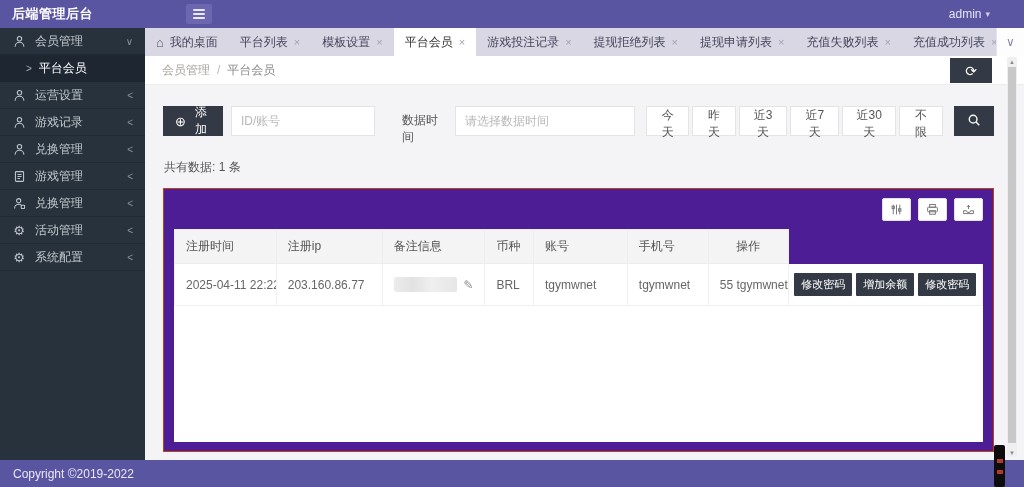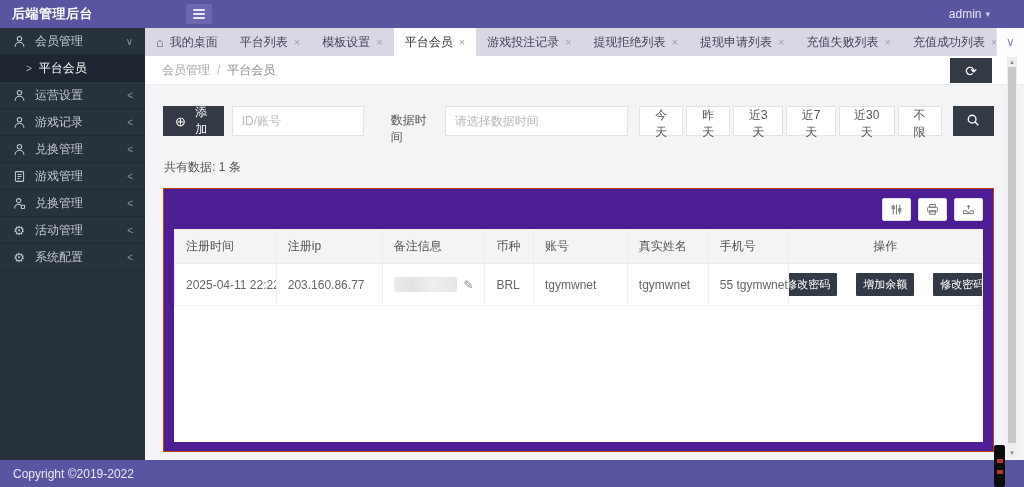--- a/index.html
+++ b/index.html
@@ -39,21 +39,21 @@
   .crumb-page{color:#8a8a8a;}
   .refresh-btn{position:absolute;right:32px;top:2px;width:42px;height:25px;background:#333a45;border:none;color:#fff;font-size:14px;display:flex;align-items:center;justify-content:center;cursor:pointer;}
 
   .content{flex:1;padding:11px 30px 8px 18px;display:flex;flex-direction:column;overflow:hidden;}
 
   .toolbar-row{display:flex;align-items:center;flex:0 0 30px;}
   .btn-add{height:30px;background:#333a45;border:none;color:#fff;font-size:12px;display:flex;align-items:center;gap:5px;padding:0 12px;cursor:pointer;}
   .btn-add .plus{font-size:13px;}
   .inp{height:30px;border:1px solid #e4e4e4;background:#fff;font-size:12px;color:#333;padding:0 9px;outline:none;}
   .inp::placeholder{color:#b8b8b8;}
-  .inp-id{width:132px;margin-left:8px;}
+  .inp-id{width:144px;margin-left:8px;}
   .date-label{color:#555;margin:16px 10px 0 27px;}
   .inp-date{width:198px;}
   .ranges{display:flex;margin-left:11px;gap:3px;}
   .range-btn{height:30px;background:#fff;border:1px solid #e4e4e4;color:#555;font-size:12px;padding:0 11px;cursor:pointer;text-align:center;}
   .btn-search{height:30px;width:45px;background:#333a45;border:none;margin-left:11px;display:flex;align-items:center;justify-content:center;cursor:pointer;}
 
   .summary{flex:0 0 auto;color:#555;margin:13px 0 12px 1px;}
 
   .card{flex:1;background:#4c1d95;border:1px solid #c2410c;padding:9px 10px;display:flex;flex-direction:column;overflow:hidden;}
   .card-tools{display:flex;justify-content:flex-end;gap:7px;flex:0 0 24px;margin-bottom:7px;}
@@ -62,21 +62,21 @@
 
   .tgrid{display:grid;grid-template-columns:12.7% 13.1% 12.7% 6% 11.6% 10% 9.9% 24%;}
   .th{background:#f4f4f4;color:#555;font-size:12px;padding:8px 11px;border:1px solid #ededed;border-left:none;white-space:nowrap;}
   .th:first-child{border-left:1px solid #ededed;}
   .th-op{text-align:center;}
   .td{background:#fff;color:#666;font-size:12px;padding:9px 11px;border:1px solid #f0f0f0;border-top:none;border-left:none;white-space:nowrap;overflow:hidden;display:flex;align-items:center;}
   .td:first-child{border-left:1px solid #f0f0f0;}
   .td-remark{gap:6px;}
   .blur-box{flex:1;height:15px;border-radius:2px;background:linear-gradient(90deg,#ececec,#e2e2e2 30%,#efefef 60%,#e6e6e6);}
   .pencil{color:#8a8a8a;font-size:12px;cursor:pointer;}
-  .td-actions{justify-content:center;gap:19px;}
+  .td-actions{justify-content:center;gap:4px;}
   .act-btn{background:#333a45;border:none;color:#fff;font-size:11px;padding:4px 7px;border-radius:1px;cursor:pointer;white-space:nowrap;}
   .tbl-empty{flex:1;background:#fff;}
 
   
   .footer{position:absolute;left:0;right:0;bottom:0;height:27px;background:#5a55a1;display:flex;align-items:center;padding-left:13px;color:#e9e7f6;font-size:12px;z-index:25;}
 
   
   .scrollbar{position:absolute;right:7px;top:57px;bottom:30px;width:10px;background:#efefef;z-index:40;}
   .sb-thumb{position:absolute;left:1px;top:10px;bottom:14px;width:8px;background:#c8c8c8;}
   .sb-arrow{position:absolute;left:0;width:10px;height:9px;display:flex;align-items:center;justify-content:center;font-size:6px;color:#8a8a8a;}
@@ -298,21 +298,20 @@
           </span>
         </button>
       </div>
 
       <div class="tgrid">
         <div class="th">注册时间</div>
         <div class="th">注册ip</div>
         <div class="th">备注信息</div>
         <div class="th">币种</div>
         <div class="th">账号</div>
-        <div class="th">真实姓名</div>
         <div class="th">手机号</div>
         <div class="th th-op">操作</div>
       </div>
 
       <div class="tgrid">
         <div class="td">2025-04-11 22:22:26</div>
         <div class="td">203.160.86.77</div>
         <div class="td td-remark">
           <span class="blur-box"></span>
           <span class="pencil">✎</span>

